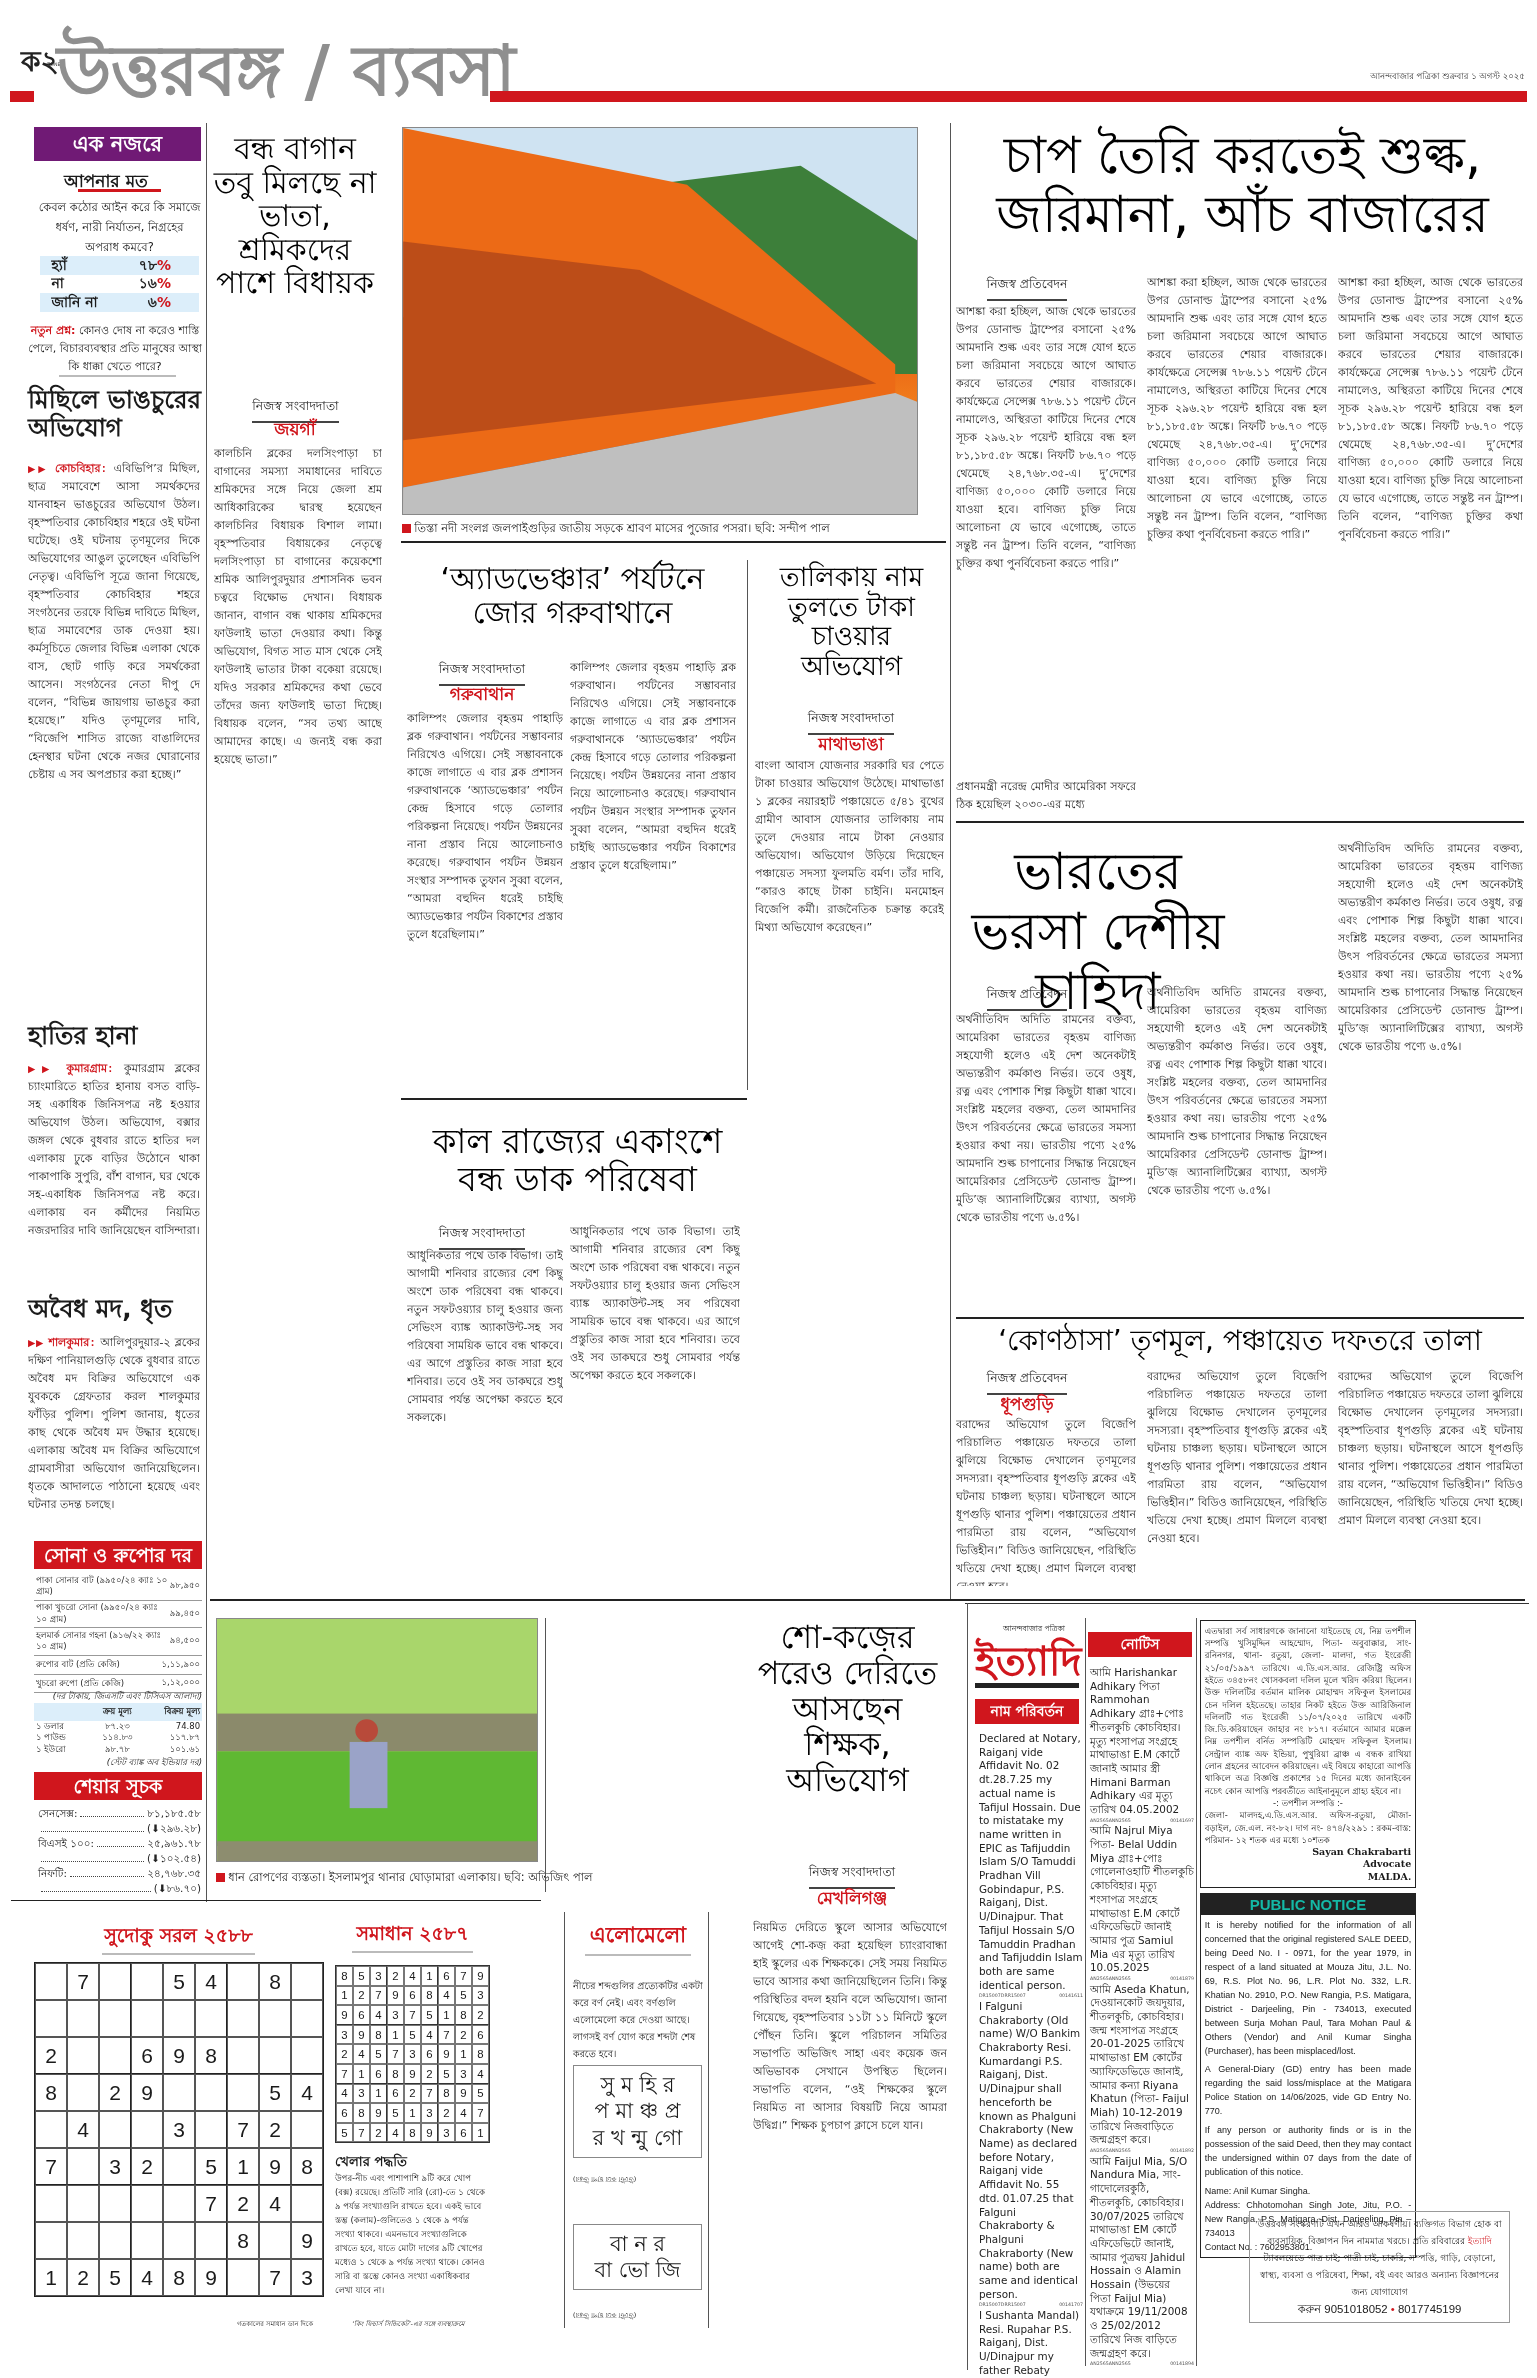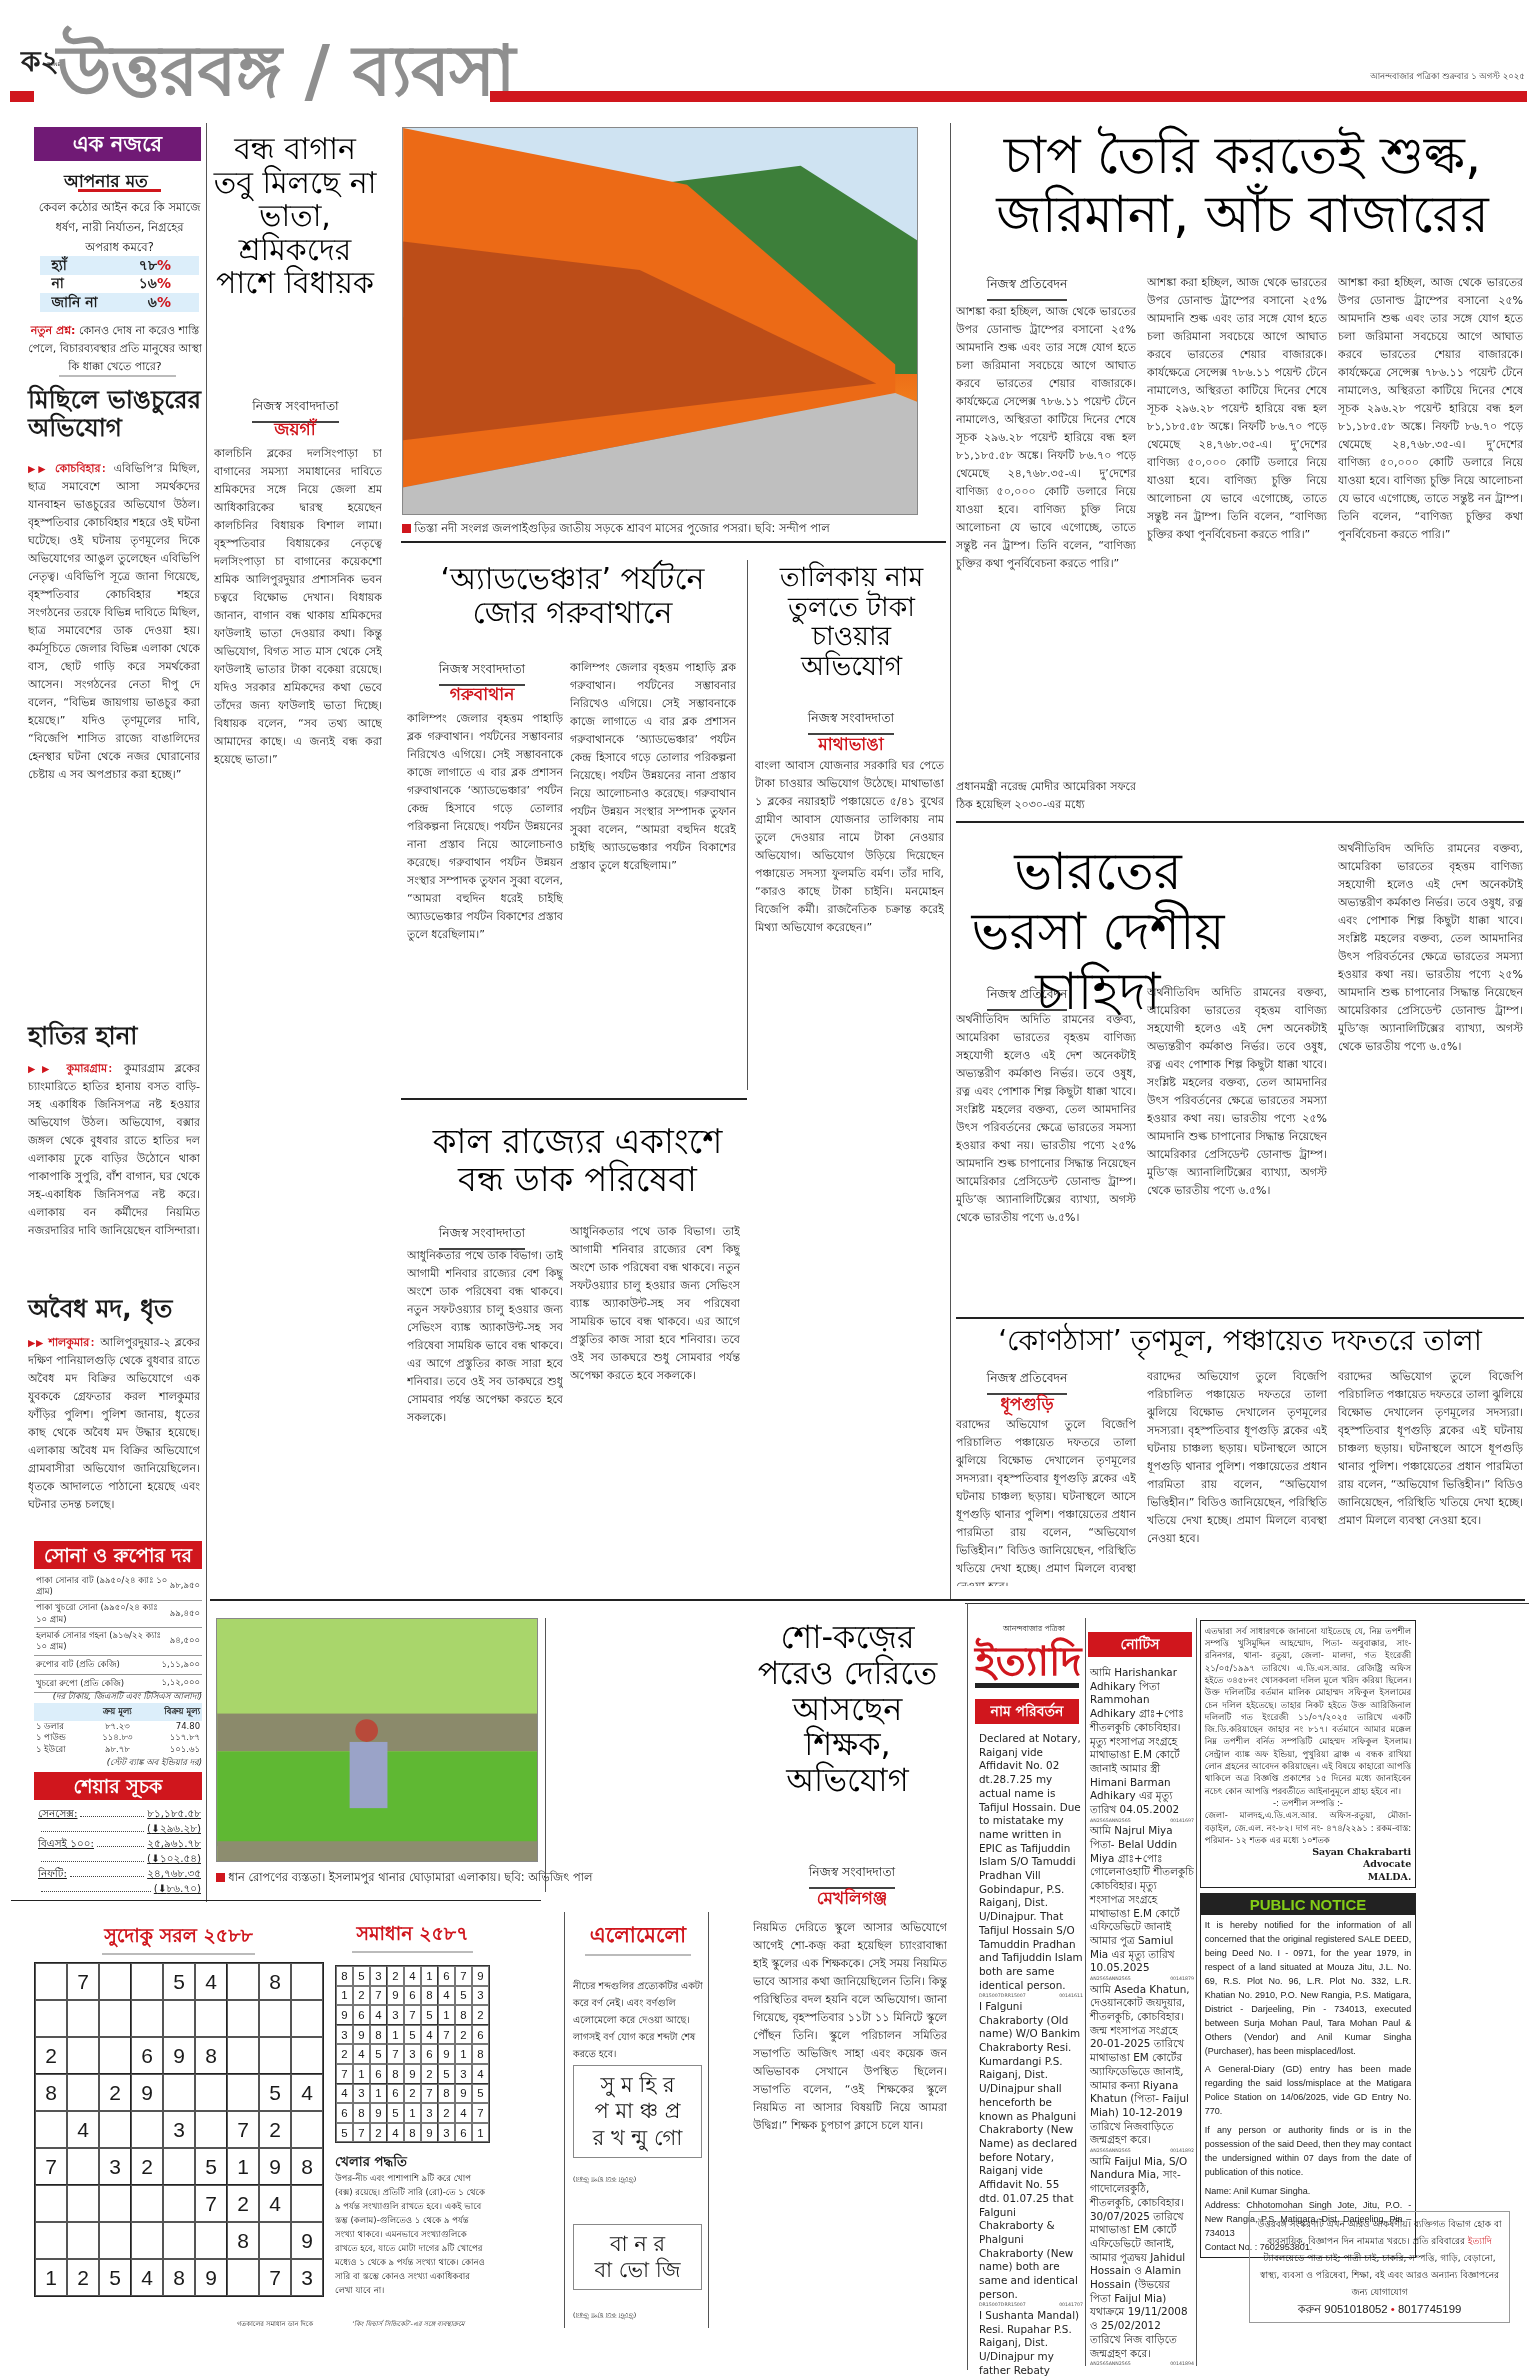--- a/index.html
+++ b/index.html
@@ -42,21 +42,21 @@
   #gold-table { top: 1573px; left: 34px; width: 168px; font-size: 8.5px; }
   #gold-table .gr { display: flex; justify-content: space-between; align-items: center; border-bottom: 0.9px solid #999; padding: 1.9px 1.9px; min-height: 13.2px; }
   #gold-table .gr .l { line-height: 11.4px; }
   #gold-note { top: 1686px; left: 34px; width: 168px; font-size: 8.5px; font-style: italic; text-align: right; }
   #fx-table { top: 1703px; left: 34px; width: 168px; font-size: 8.5px; }
   #fx-table .fh { display: flex; background: #dceefa; font-weight: bold; padding: 1.9px 1.9px; }
   #fx-table .fr { display: flex; padding: 0 1.9px; line-height: 11.4px; }
   #fx-table .c1 { width: 53px; } #fx-table .c2 { width: 57px; text-align: center; } #fx-table .c3 { flex: 1; text-align: right; }
   #fx-note { top: 1756px; left: 34px; width: 168px; font-size: 8.5px; font-style: italic; text-align: right; }
   #share-banner { top: 1772px; left: 34px; width: 168px; height: 28px; background: #d0161d; color: #fff; font-size: 19px; font-weight: bold; text-align: center; line-height: 28px; }
-  #share-table { top: 1806px; left: 38px; width: 163px; font-size: 10.4px; text-decoration: underline; }
+  #share-table { top: 1806px; left: 38px; width: 163px; font-size: 10.4px; }
   #share-table .sr { display: flex; justify-content: space-between; line-height: 15px; }
   #share-table .sr .dots { flex: 1; border-bottom: 0.9px dotted #444; margin: 0 2.8px 3.8px; }
   #share-table .down { color: #222; }
   
   #a1-head { left: 210px; top: 132px; width: 170px; font-size: 30px; }
   #a1-byline { left: 220px; top: 396px; }
   #a1-dateline { left: 210px; top: 416px; width: 170px; }
   #photo1 { left: 402px; top: 127px; width: 516px; height: 388px; background: linear-gradient(180deg, #bcd9ee 0%, #dbe9f4 25%, #3f8a3c 45%, #e85e12 55%, #f07a1b 70%, #7a3a20 85%, #c9c9c9 100%); }
   #caption1 { left: 402px; top: 520px; }
   #a2-head { left: 407px; top: 562px; width: 331px; font-size: 30px; }
@@ -94,21 +94,21 @@
   .cl-banner { height: 24.6px; background: #d0161d; color: #fff; font-weight: bold; text-align: center; line-height: 24.6px; font-size: 14px; }
   #name-change-banner { left: 975px; top: 1699px; width: 104px; }
   #notice-banner { left: 1088px; top: 1632px; width: 104px; }
   .cl-col { font-size: 10.4px; line-height: 13.7px; color: #222; }
   .cl-col .code { font-size: 4.7px; color: #555; display: flex; justify-content: space-between; border-top: 0; line-height: 7.6px; }
   #cl-col1 { left: 979px; top: 1732px; width: 104px; }
   #cl-col2 { left: 1090px; top: 1666px; width: 104px; }
   #bn-notice { left: 1200px; top: 1620px; width: 216px; border: 1.9px solid #222; padding: 3.8px 3.8px; font-size: 8.5px; line-height: 12.3px; text-align: justify; }
   #bn-notice .sig { text-align: right; font-family: "DejaVu Serif", serif; font-weight: bold; font-size: 9.5px; line-height: 12.3px; }
   #public-notice { left: 1200px; top: 1893px; width: 216px; border: 1.9px solid #222; }
-  #public-notice .pn-head { background: #222; color: #84cc16; font-weight: bold; text-align: center; font-size: 15px; line-height: 21px; font-family: "Liberation Sans", sans-serif; }
+  #public-notice .pn-head { background: #222; color: #14b8a6; font-weight: bold; text-align: center; font-size: 15px; line-height: 21px; font-family: "Liberation Sans", sans-serif; }
   #public-notice .pn-body { padding: 2.8px 3.8px; font-family: "Liberation Sans", sans-serif; font-size: 9px; line-height: 14px; text-align: justify; }
   #public-notice .pn-body p { margin-bottom: 4.7px; }
   #promo { left: 1249px; top: 2211px; width: 261px; border: 0.9px solid #999; padding: 3.8px; font-size: 9px; line-height: 17px; text-align: center; }
   #promo .red { color: #d0161d; }
   #promo .phones { font-size: 11.4px; font-family: "Liberation Sans", sans-serif; }
 </style>
 </head>
 <body>
 
 <div class="abs" id="masthead-page">ক২</div>

